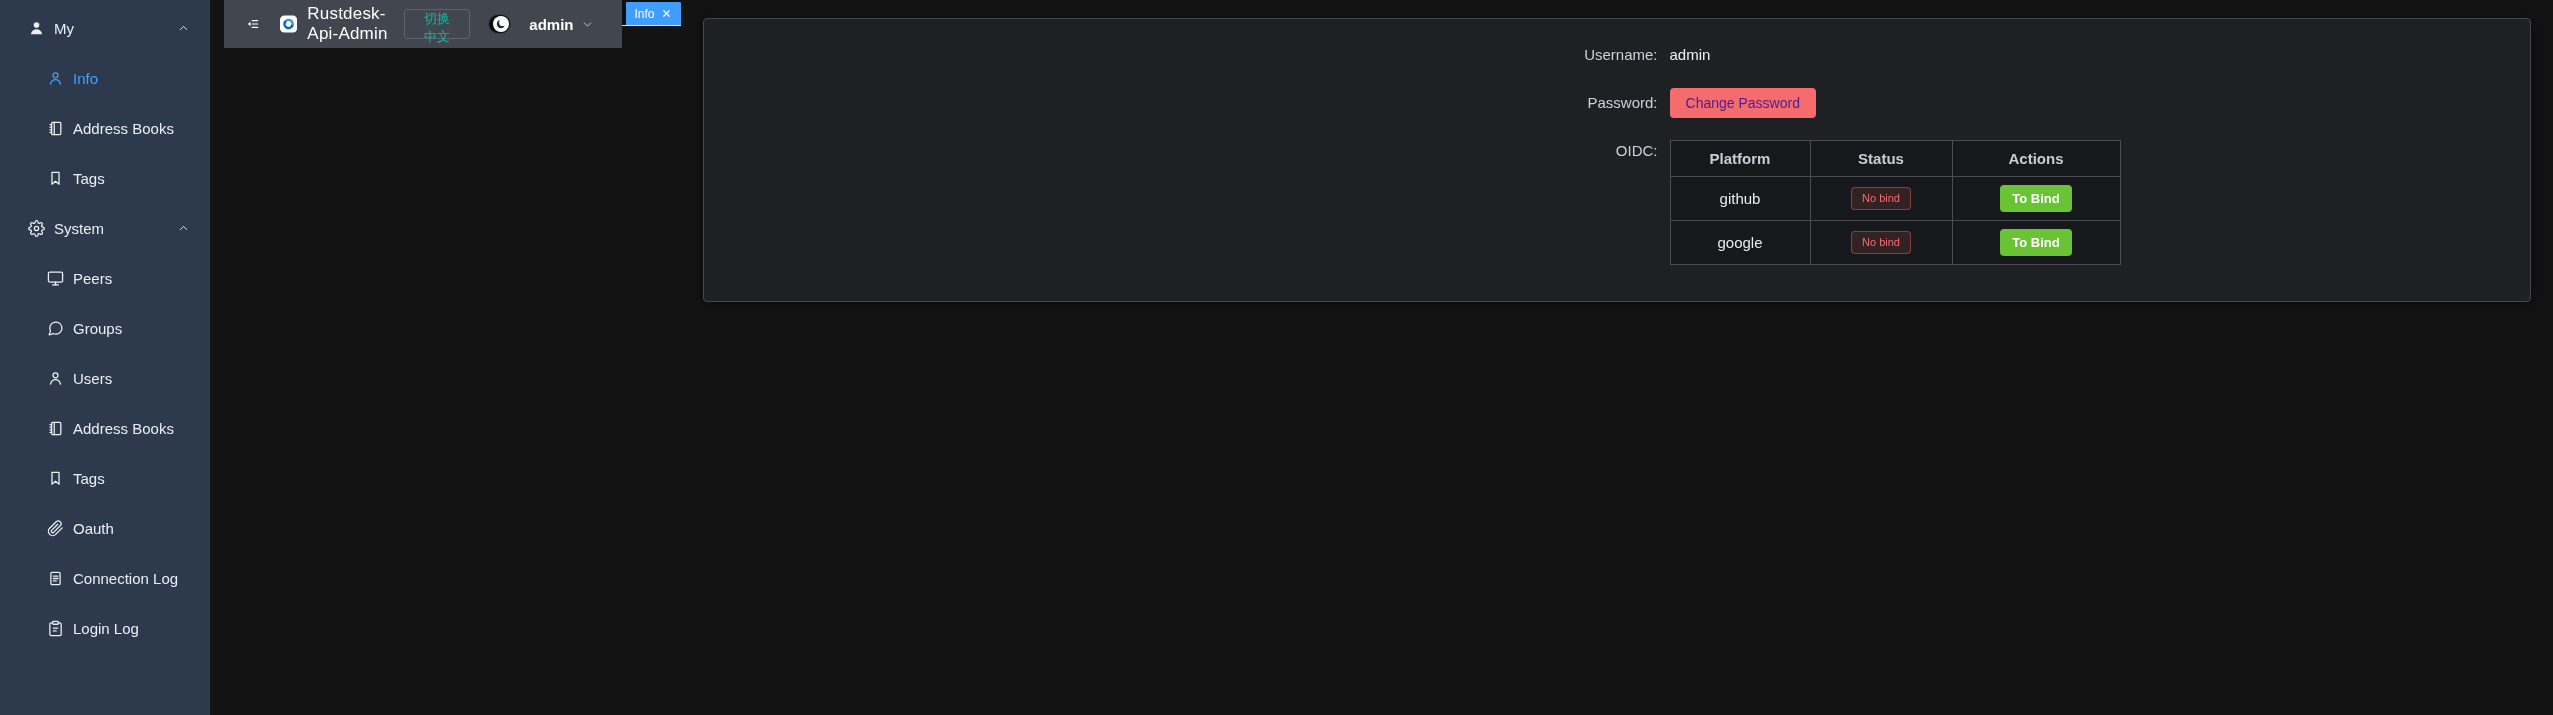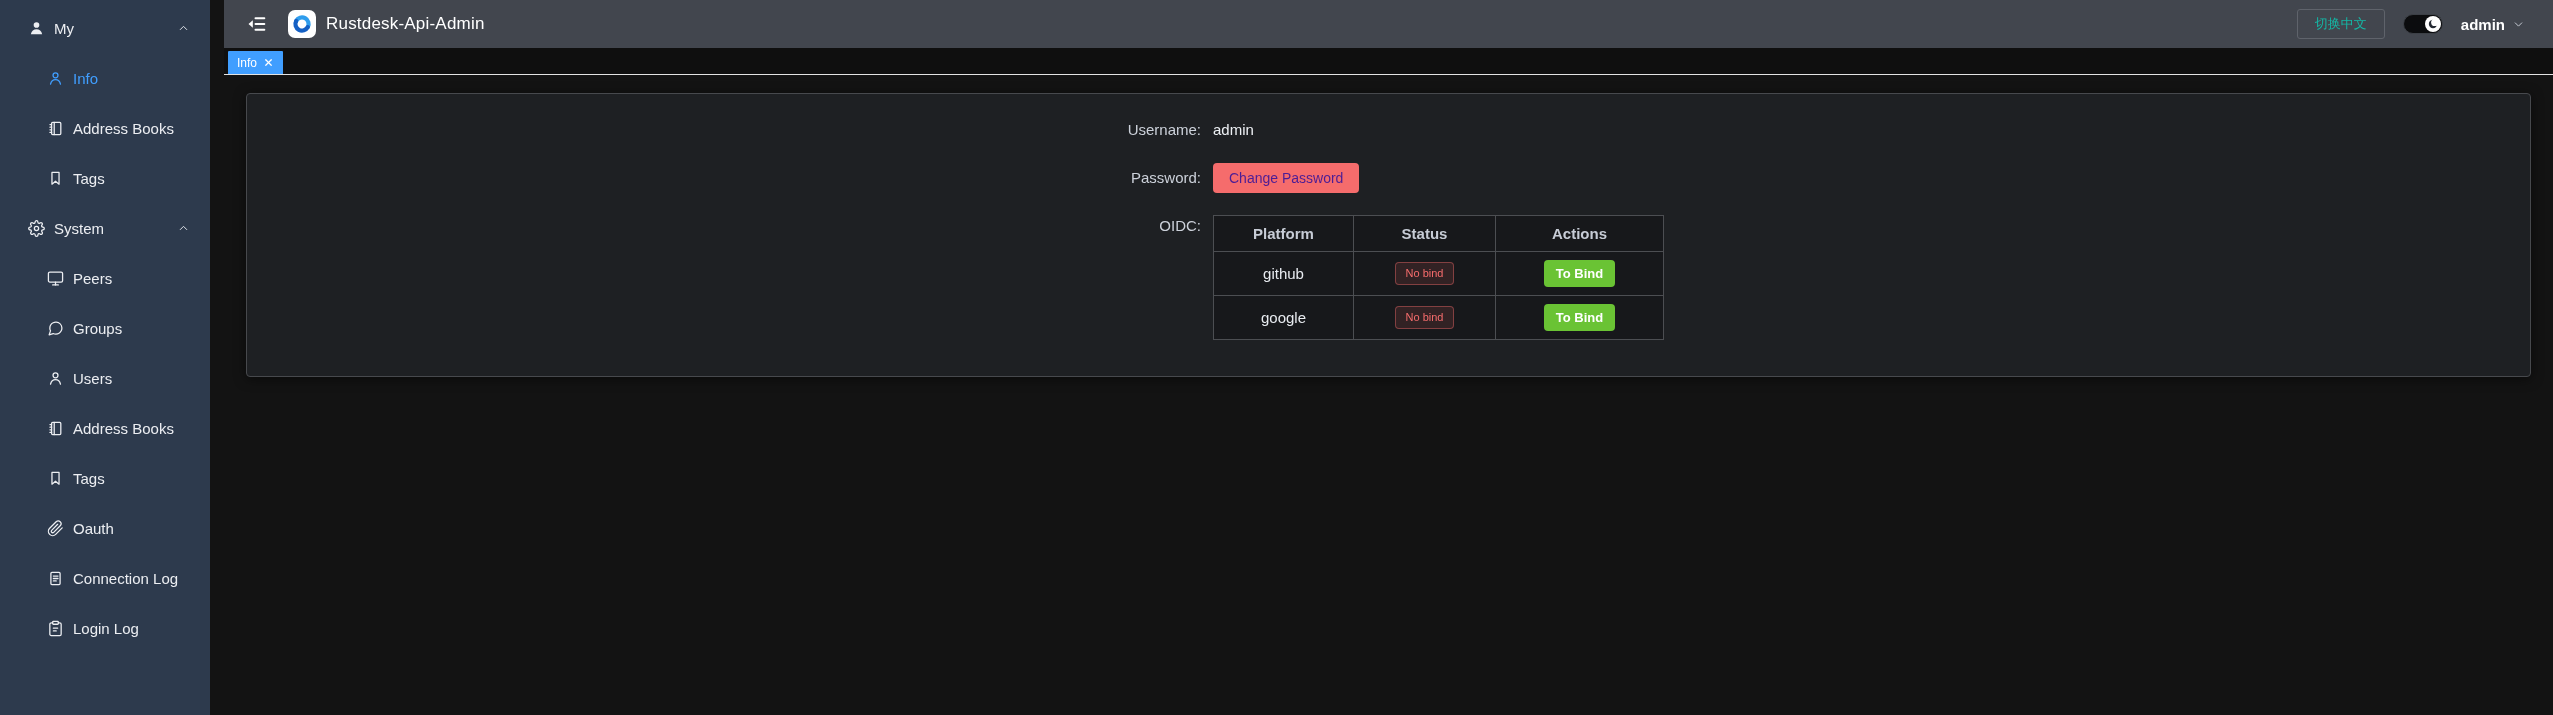--- a/index.html
+++ b/index.html
@@ -18,21 +18,21 @@
   .section-header { padding:0 20px 0 28px; }
   .side-item { padding:0 20px 0 47px; }
   .side-item.active { color:var(--accent,#409eff); }
   .icon { display:inline-flex; width:17px; height:17px; flex:0 0 auto; align-items:center; justify-content:center; }
   .icon svg { width:100%; height:100%; display:block; }
   .s-label, .i-label { margin-left:9px; }
   .chev { margin-left:auto; width:13px; height:13px; color:#dfe3e9; display:inline-flex; }
   .chev svg { width:100%; height:100%; }
 
   
-  .main { flex:1; display:flex; flex-direction:column; min-width:0;justify-content:center; }
+  .main { flex:1; display:flex; flex-direction:row; min-width:0;justify-content:center; }
 
   
   .topbar { height:48px; flex:0 0 48px; background:var(--header-bg,#42464e); display:flex; align-items:center; padding:0 28px 0 23px; }
   .hamburger { width:20px; height:20px; color:#fff; display:inline-flex; cursor:pointer; }
   .hamburger svg { width:100%; height:100%; }
   .logo { width:28px; height:28px; margin-left:21px; display:inline-flex; }
   .logo svg { width:100%; height:100%; }
   .app-title { color:#fff; font-size:17px; margin-left:10px; letter-spacing:.2px; }
   .top-right { margin-left:auto; display:flex; align-items:center; gap:18px; }
   .lang-btn { height:30px; padding:0 17px; background:transparent; border:1px solid #5f636b; border-radius:3px; color:#14b8a6; font-size:13px; cursor:pointer; font-family:inherit; }

